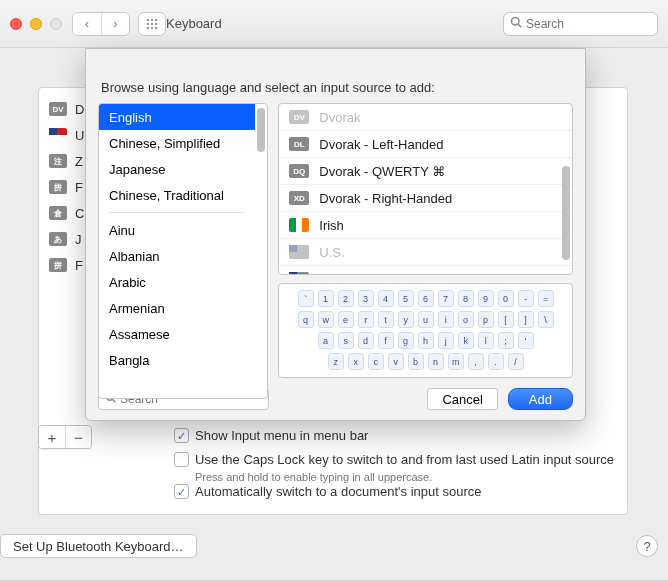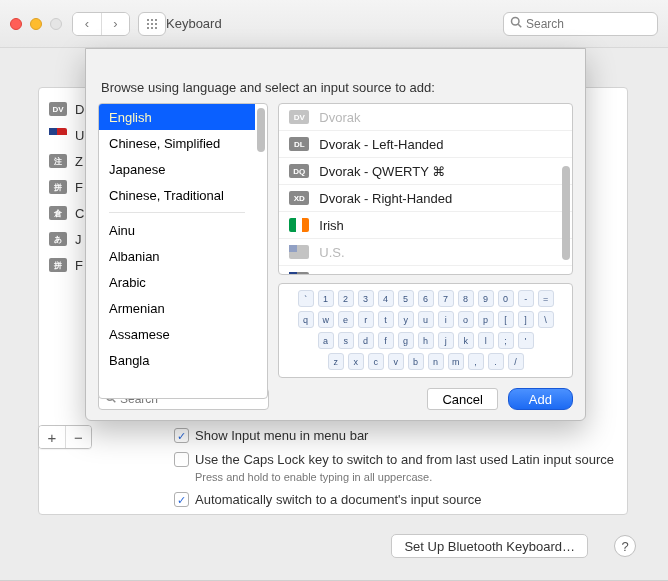--- a/index.html
+++ b/index.html
@@ -25,30 +25,30 @@
   
   .bg-pane { position: absolute; left: 38px; top: 87px; width: 590px; height: 428px; background: #fff; border: 1px solid #d3d3d3; border-radius: 4px; }
   .bg-list { width: 184px; border-right: 1px solid #e0e0e0; padding-top: 8px; }
   .bg-row { height: 26px; display: flex; align-items: center; gap: 8px; padding-left: 10px; font-size: 13px; color: #333; }
   .bg-icon { width: 18px; height: 14px; border-radius: 2px; background: #888; display: flex; align-items: center; justify-content: center; color: #fff; font-size: 8px; font-weight: 600; }
   .us-flag { background: linear-gradient(#c22 50%,#fff 50%); position: relative; }
   .us-flag::before { content:""; position:absolute; left:0; top:0; width:8px; height:7px; background:#24428a; }
   .plusminus { position: absolute; left: 38px; top: 425px; display: flex; background: #fff; border: 1px solid #c3c3c3; border-radius: 4px; overflow: hidden; box-shadow: 0 1px 1px rgba(0,0,0,0.05); }
   .plusminus button { width: 26px; height: 22px; border: none; background: #fff; font-size: 15px; color: #555; display: flex; align-items: center; justify-content: center; line-height: 1; }
   .plusminus button + button { border-left: 1px solid #dcdcdc; }
-  .footer { position: absolute; left: 0; right: 0; bottom: 15px; height: 40px; display: flex; align-items: center; justify-content: flex-end; gap: 26px; padding-right: 32px; border-top: 0px solid #d8d8d8; }
+  .footer { position: absolute; left: 0; right: 0; bottom: 15px; height: 40px; display: flex; align-items: center; justify-content: space-between; gap: 8px; padding-right: 10px; border-top: 0px solid #d8d8d8; }
   .btn { background: #fff; border: 1px solid #c8c8c8; border-radius: 5px; height: 24px; padding: 0 12px; font-size: 13px; color: #333; display: flex; align-items: center; gap: 6px; }
   .help { width: 22px; height: 22px; border-radius: 50%; border: 1px solid #bfbfbf; display: flex; align-items: center; justify-content: center; color: #555; font-size: 13px; background: #fff; }
 
   
   .opts { position: absolute; left: 174px; top: 427px; font-size: 13px; color: #333; }
   .opt-row { display: flex; align-items: flex-start; gap: 6px; margin-bottom: 6px; line-height: 18px; }
   .chk { width: 15px; height: 15px; border: 1px solid #b0b0b0; border-radius: 3px; background: #fff; margin-top: 1px; flex-shrink: 0; display:flex; align-items:center; justify-content:center; font-size:11px; color:#2665d8; }
   .chk.checked::before { content:"✓"; }
-  .opt-sub { color: #777; font-size: 11px; margin-left: 21px; margin-top: -4px; margin-bottom: 8px; }
+  .opt-sub { color: #777; font-size: 11px; margin-left: 21px; margin-top: -4px; }
 
   
   .sheet { position: absolute; left: 85px; top: 48px; width: 501px; height: 373px; background: #f2f2f2; border: 1px solid #bdbdbd; border-radius: 0 0 6px 6px; box-shadow: 0 12px 30px rgba(0,0,0,0.25); padding: 12px 12px 10px 12px; display: flex; flex-direction: column; }
   .sheet-title { font-size: 13px; color: #333; margin-bottom: 8px; padding-left: 3px; margin-top: 19px; }
   .cols { flex: 1; display: flex; gap: 10px; min-height: 0; }
   .col { background: #fff; border: 1px solid #c8c8c8; border-radius: 4px; overflow: hidden; position: relative; }
   .left-col { width: 171px; height: 296px; overflow: hidden; }
   .right-wrap { width: 296px; display: flex; flex-direction: column; gap: 8px; }
   .right-col { height: 186px; }
   .lang-list { overflow-y: auto; height: 100%; padding-right: 12px; }

